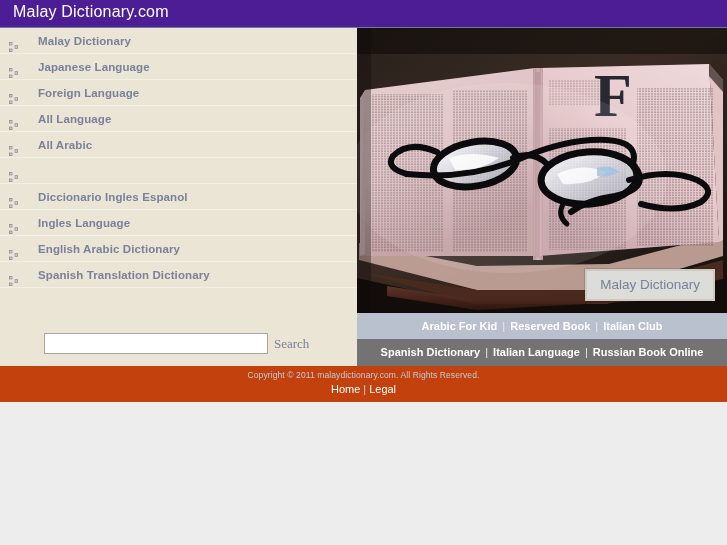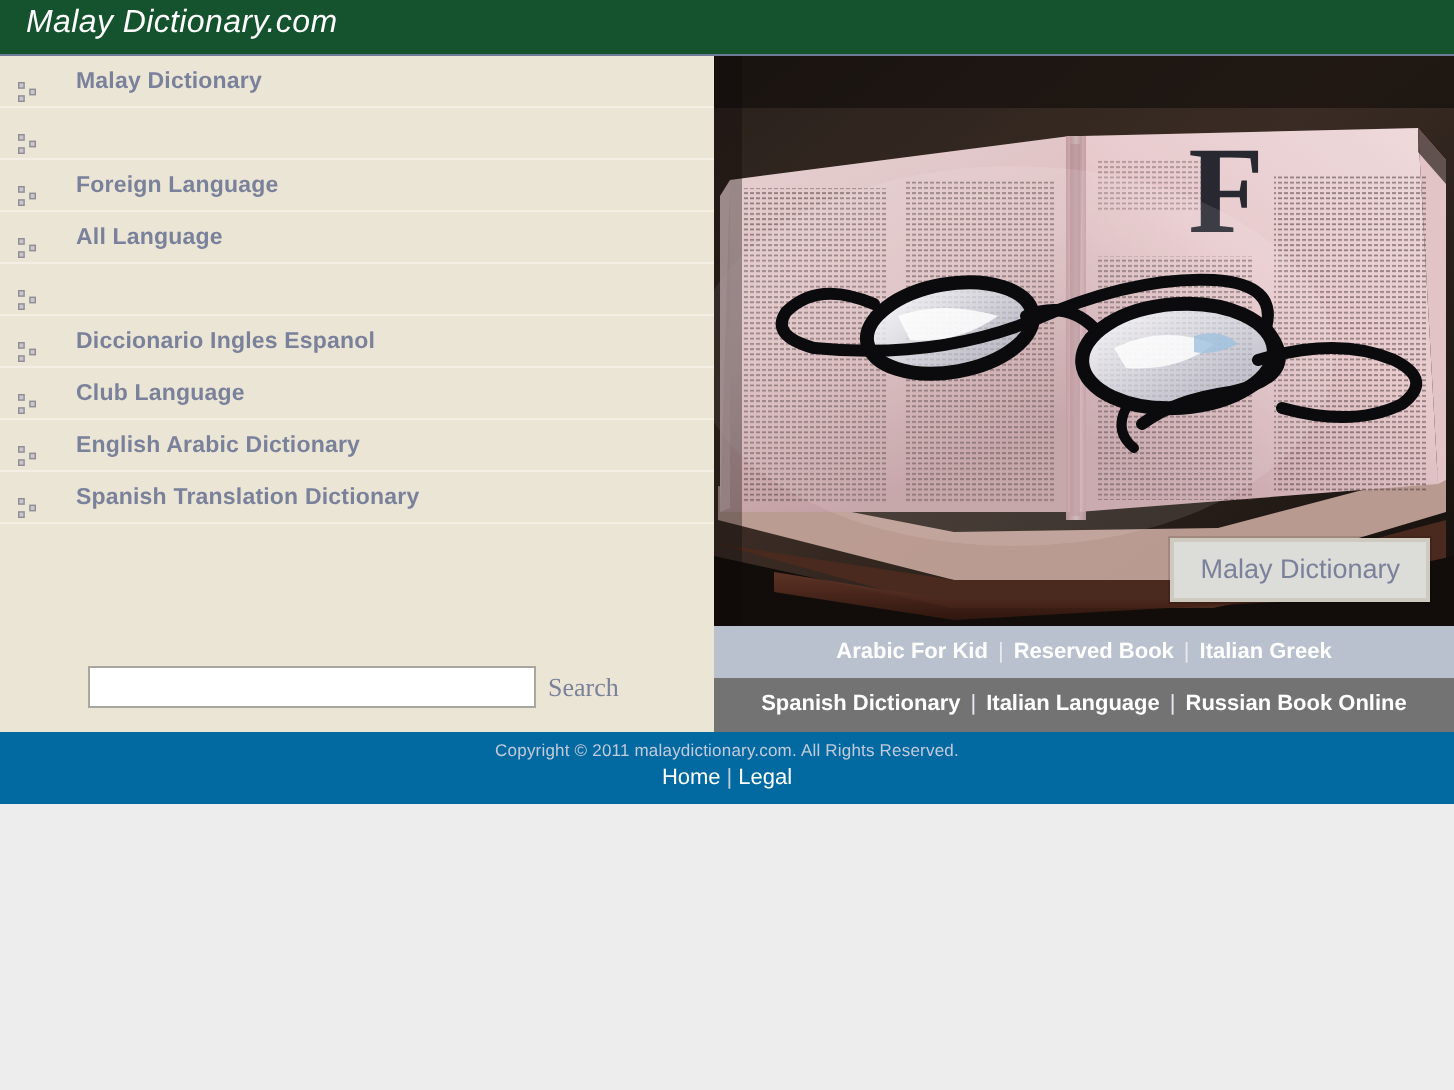--- a/index.html
+++ b/index.html
@@ -22,24 +22,23 @@
     position: relative;
     background: #ededed;
   }
 
   
   .header {
     position: absolute;
     left: 0; top: 0;
     width: 727px;
     height: 28px;
-    background: #14532d;
+    background: #4c1d95;
     border-bottom: 1px solid #6f7c99;
     box-sizing: border-box;
-    font-style: italic;
   }
   .header-title {
     position: absolute;
     left: 13px;
     top: 3px;
     font-size: 16px;
     color: #ffffff;
     letter-spacing: 0.2px;
     white-space: nowrap;
   }
@@ -180,21 +179,21 @@
     font-weight: normal;
     padding: 0 5px;
   }
 
   
   .footer {
     position: absolute;
     left: 0; top: 366px;
     width: 727px;
     height: 36px;
-    background: #0369a1;
+    background: #c2410c;
     text-align: center;
     box-sizing: border-box;
   }
   .copyright {
     position: absolute;
     left: 0; top: 4px;
     width: 727px;
     font-size: 8.5px;
     color: #c3cada;
     letter-spacing: 0.1px;
@@ -250,20 +249,21 @@
           </li>
           <li class="nav-item">
             <span class="bullet-icon"><svg viewBox="0 0 11 11" width="11" height="11">
                 <rect x="0" y="0" width="3.4" height="3.4" fill="#8f8d93"></rect>
                 <rect x="0.7" y="0.7" width="2" height="2" fill="#c9c6cc"></rect>
                 <rect x="0" y="6.6" width="3.4" height="3.4" fill="#8f8d93"></rect>
                 <rect x="0.7" y="7.3" width="2" height="2" fill="#c9c6cc"></rect>
                 <rect x="5.6" y="3.3" width="3.4" height="3.4" fill="#8f8d93"></rect>
                 <rect x="6.3" y="4" width="2" height="2" fill="#c9c6cc"></rect>
               </svg></span>
+            <span class="nav-label">Japanese Language</span>
           </li>
           <li class="nav-item">
             <span class="bullet-icon"><svg viewBox="0 0 11 11" width="11" height="11">
                 <rect x="0" y="0" width="3.4" height="3.4" fill="#8f8d93"></rect>
                 <rect x="0.7" y="0.7" width="2" height="2" fill="#c9c6cc"></rect>
                 <rect x="0" y="6.6" width="3.4" height="3.4" fill="#8f8d93"></rect>
                 <rect x="0.7" y="7.3" width="2" height="2" fill="#c9c6cc"></rect>
                 <rect x="5.6" y="3.3" width="3.4" height="3.4" fill="#8f8d93"></rect>
                 <rect x="6.3" y="4" width="2" height="2" fill="#c9c6cc"></rect>
               </svg></span>
@@ -282,20 +282,31 @@
           </li>
           <li class="nav-item">
             <span class="bullet-icon"><svg viewBox="0 0 11 11" width="11" height="11">
                 <rect x="0" y="0" width="3.4" height="3.4" fill="#8f8d93"></rect>
                 <rect x="0.7" y="0.7" width="2" height="2" fill="#c9c6cc"></rect>
                 <rect x="0" y="6.6" width="3.4" height="3.4" fill="#8f8d93"></rect>
                 <rect x="0.7" y="7.3" width="2" height="2" fill="#c9c6cc"></rect>
                 <rect x="5.6" y="3.3" width="3.4" height="3.4" fill="#8f8d93"></rect>
                 <rect x="6.3" y="4" width="2" height="2" fill="#c9c6cc"></rect>
               </svg></span>
+            <span class="nav-label">All Arabic</span>
+          </li>
+          <li class="nav-item">
+            <span class="bullet-icon"><svg viewBox="0 0 11 11" width="11" height="11">
+                <rect x="0" y="0" width="3.4" height="3.4" fill="#8f8d93"></rect>
+                <rect x="0.7" y="0.7" width="2" height="2" fill="#c9c6cc"></rect>
+                <rect x="0" y="6.6" width="3.4" height="3.4" fill="#8f8d93"></rect>
+                <rect x="0.7" y="7.3" width="2" height="2" fill="#c9c6cc"></rect>
+                <rect x="5.6" y="3.3" width="3.4" height="3.4" fill="#8f8d93"></rect>
+                <rect x="6.3" y="4" width="2" height="2" fill="#c9c6cc"></rect>
+              </svg></span>
           </li>
           <li class="nav-item">
             <span class="bullet-icon"><svg viewBox="0 0 11 11" width="11" height="11">
                 <rect x="0" y="0" width="3.4" height="3.4" fill="#8f8d93"></rect>
                 <rect x="0.7" y="0.7" width="2" height="2" fill="#c9c6cc"></rect>
                 <rect x="0" y="6.6" width="3.4" height="3.4" fill="#8f8d93"></rect>
                 <rect x="0.7" y="7.3" width="2" height="2" fill="#c9c6cc"></rect>
                 <rect x="5.6" y="3.3" width="3.4" height="3.4" fill="#8f8d93"></rect>
                 <rect x="6.3" y="4" width="2" height="2" fill="#c9c6cc"></rect>
               </svg></span>
@@ -303,21 +314,21 @@
           </li>
           <li class="nav-item">
             <span class="bullet-icon"><svg viewBox="0 0 11 11" width="11" height="11">
                 <rect x="0" y="0" width="3.4" height="3.4" fill="#8f8d93"></rect>
                 <rect x="0.7" y="0.7" width="2" height="2" fill="#c9c6cc"></rect>
                 <rect x="0" y="6.6" width="3.4" height="3.4" fill="#8f8d93"></rect>
                 <rect x="0.7" y="7.3" width="2" height="2" fill="#c9c6cc"></rect>
                 <rect x="5.6" y="3.3" width="3.4" height="3.4" fill="#8f8d93"></rect>
                 <rect x="6.3" y="4" width="2" height="2" fill="#c9c6cc"></rect>
               </svg></span>
-            <span class="nav-label">Club Language</span>
+            <span class="nav-label">Ingles Language</span>
           </li>
           <li class="nav-item">
             <span class="bullet-icon"><svg viewBox="0 0 11 11" width="11" height="11">
                 <rect x="0" y="0" width="3.4" height="3.4" fill="#8f8d93"></rect>
                 <rect x="0.7" y="0.7" width="2" height="2" fill="#c9c6cc"></rect>
                 <rect x="0" y="6.6" width="3.4" height="3.4" fill="#8f8d93"></rect>
                 <rect x="0.7" y="7.3" width="2" height="2" fill="#c9c6cc"></rect>
                 <rect x="5.6" y="3.3" width="3.4" height="3.4" fill="#8f8d93"></rect>
                 <rect x="6.3" y="4" width="2" height="2" fill="#c9c6cc"></rect>
               </svg></span>
@@ -439,21 +450,21 @@
 
             <rect x="0" y="0" width="370" height="285" fill="none"></rect>
             <rect x="0" y="0" width="370" height="26" fill="#0d0a08" opacity="0.55"></rect>
             <rect x="0" y="0" width="14" height="285" fill="#0d0a08" opacity="0.35"></rect>
           </g>
         </svg>
 
         <div class="photo-caption">Malay Dictionary</div>
       </div>
 
-      <div class="linkrow linkrow-1" id="linkrow-0" style="background: rgb(185, 192, 206);"><a>Arabic For Kid</a><span class="sep">|</span><a>Reserved Book</a><span class="sep">|</span><a>Italian Greek</a></div>
+      <div class="linkrow linkrow-1" id="linkrow-0" style="background: rgb(185, 192, 206);"><a>Arabic For Kid</a><span class="sep">|</span><a>Reserved Book</a><span class="sep">|</span><a>Italian Club</a></div>
       <div class="linkrow linkrow-2" id="linkrow-1" style="background: #737373;"><a>Spanish Dictionary</a><span class="sep">|</span><a>Italian Language</a><span class="sep">|</span><a>Russian Book Online</a></div>
     </div>
   </div>
 
   <div class="footer">
     <div class="copyright">Copyright © 2011 malaydictionary.com. All Rights Reserved.</div>
     <div class="footer-links" id="footer-links"><a>Home</a><span class="sep">|</span><a>Legal</a></div>
   </div>
 
   <div class="below"></div>

